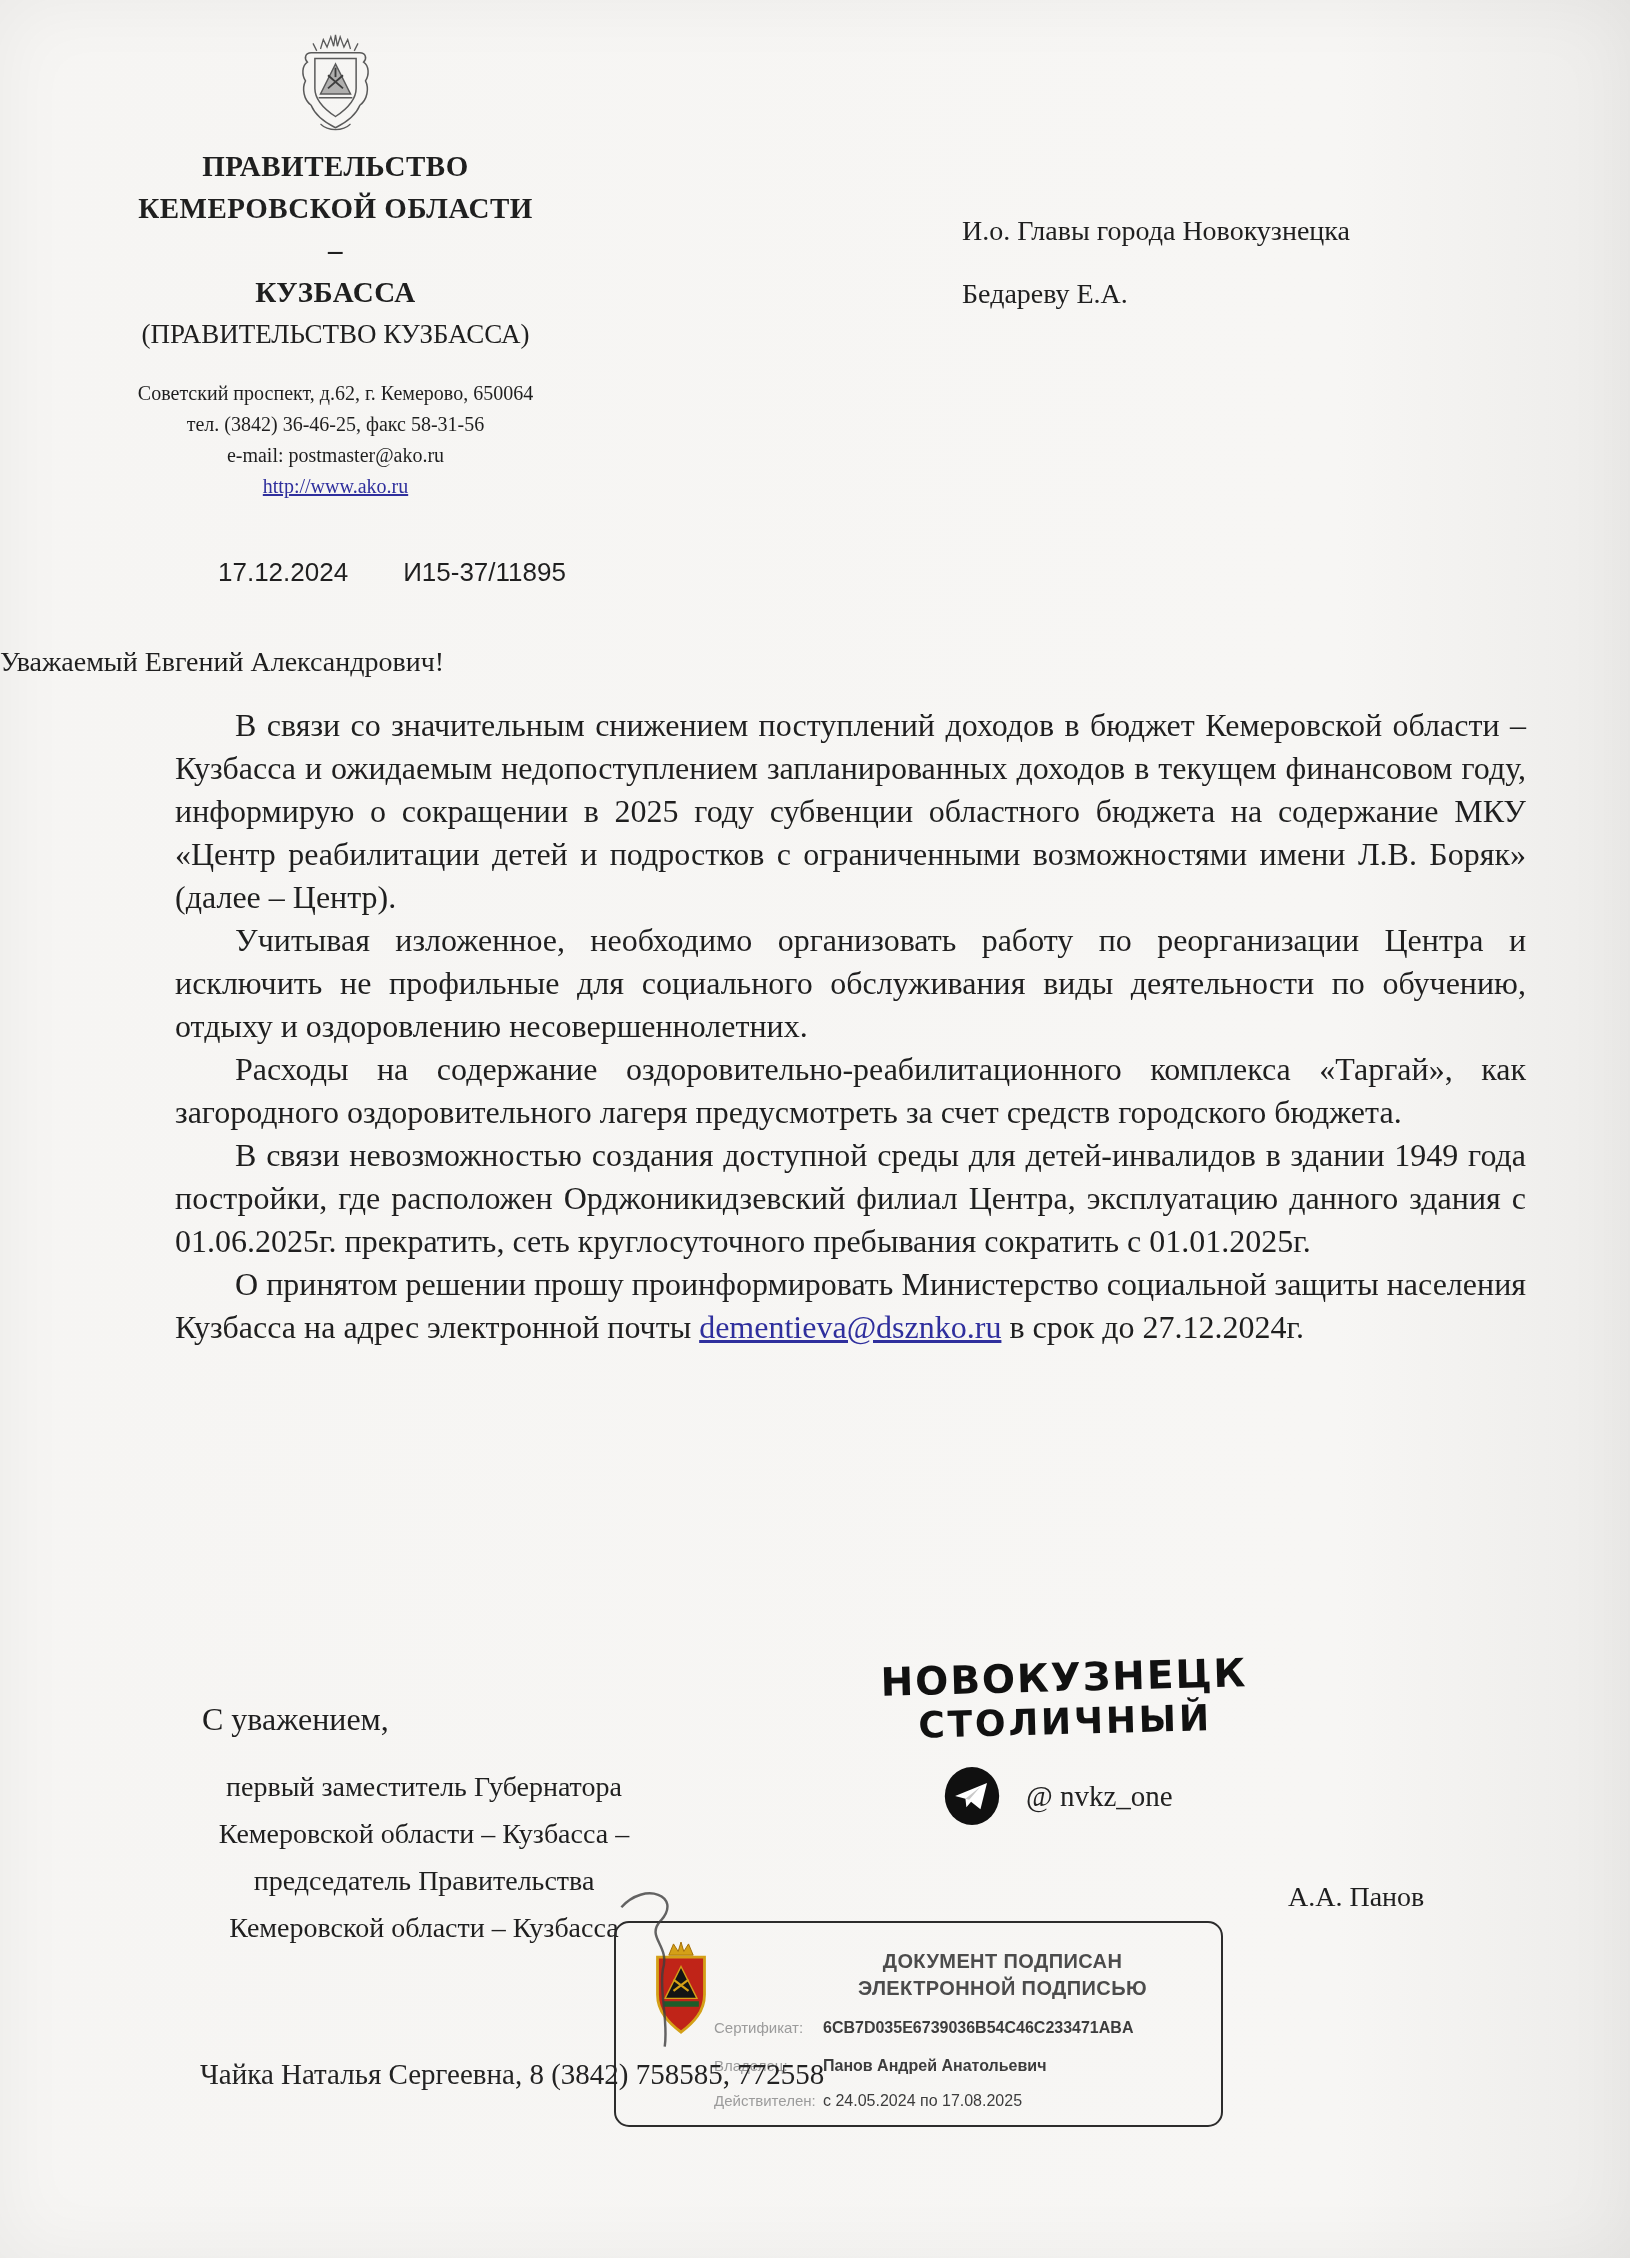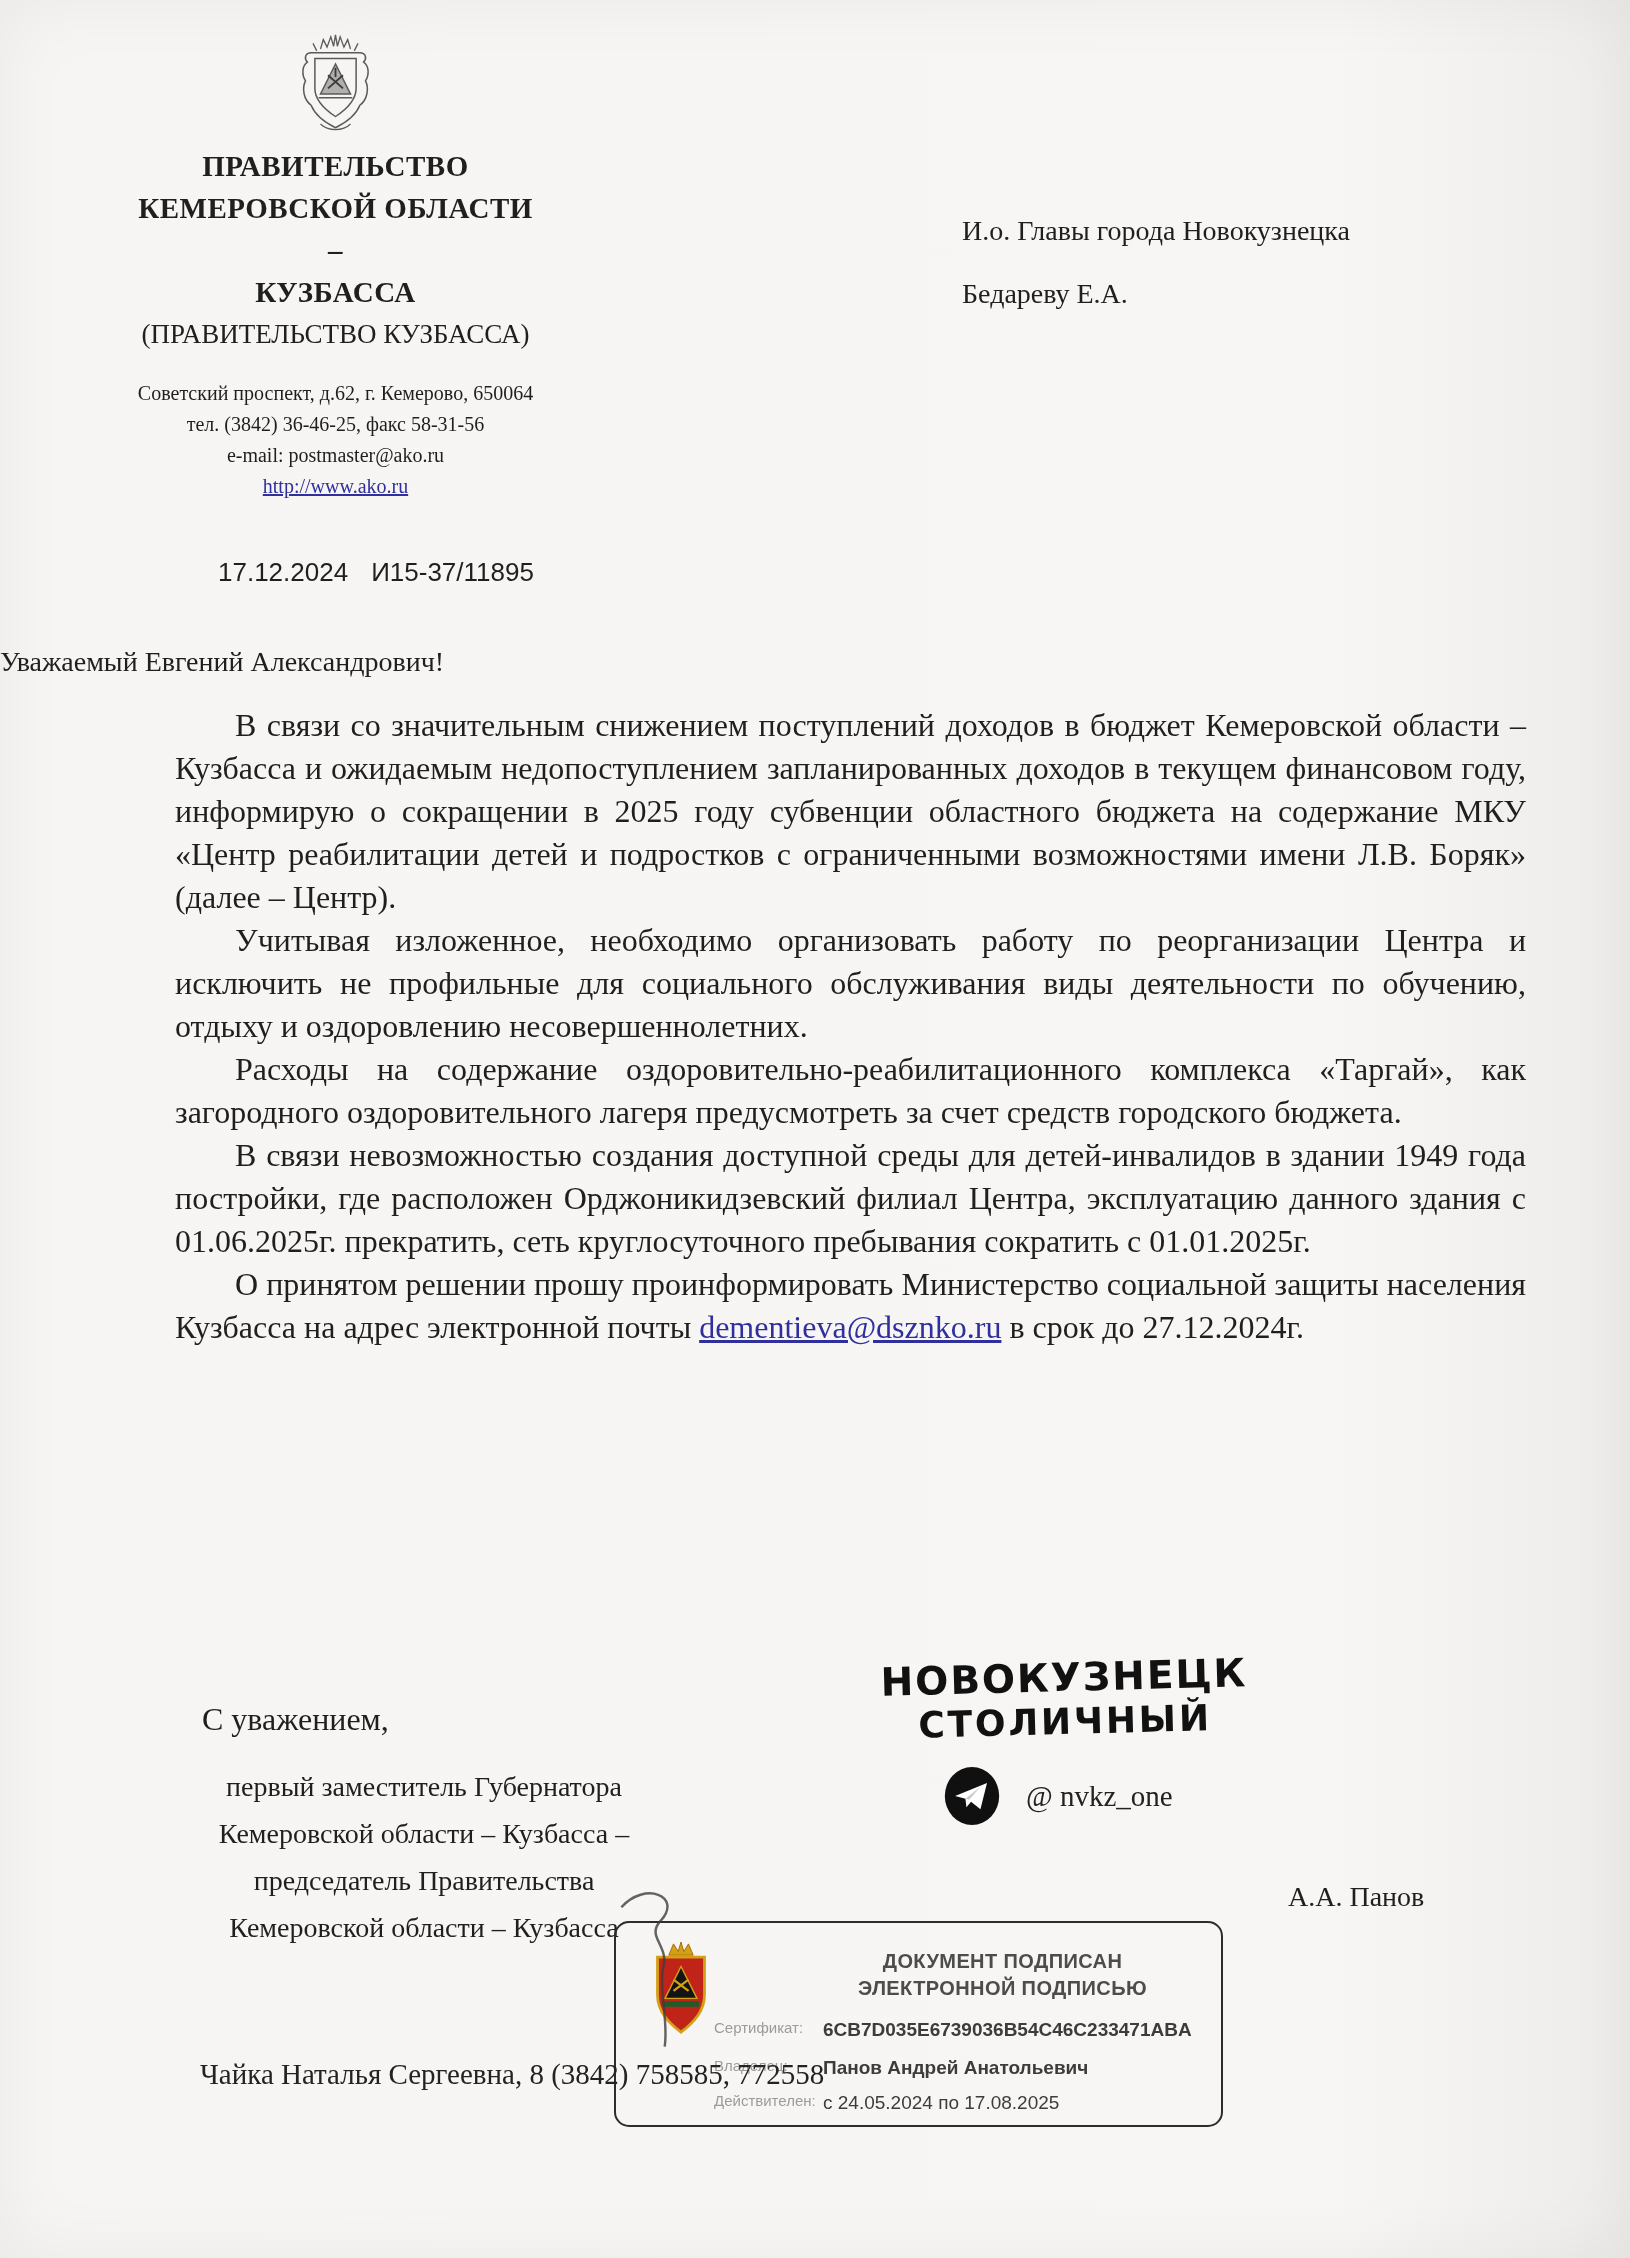--- a/index.html
+++ b/index.html
@@ -19,21 +19,21 @@
   
   .lh-block{left:132px;top:34px;width:407px;text-align:center;}
   .arms-top{display:block;margin:0 auto 5.6px auto;}
   .org-line{font-weight:bold;font-size:29px;line-height:42px;letter-spacing:0.5px;}
   .org-sub{font-size:27px;line-height:43px;}
   .addr{font-size:20px;line-height:31px;margin-top:22.6px;}
   a.doclink{color:#2f2f9d;text-decoration:underline;}
 
   
   .meta-row{left:218px;top:557px;width:395px;font-family:"Liberation Sans",sans-serif;
-            font-size:26px;display:flex;gap:23px;white-space:nowrap;}
+            font-size:26px;display:flex;gap:55px;white-space:nowrap;}
 
   
   .recipient{left:962px;top:198px;width:527px;font-size:28px;line-height:32px;margin-top:17px;}
   .recipient .r2{margin-top:31px;}
 
   
   .salutation{left:0;top:646px;width:1631px;font-size:28px;}
   .body-text{left:141px;top:704px;width:1351px;font-size:32px;line-height:43px;
              text-align:justify;margin-left:34px;}
   .body-text p{margin:0;text-indent:60px;}
@@ -54,21 +54,21 @@
   .tg-handle{font-size:29px;font-family:"Liberation Serif",serif;color:#222;}
 
   
   .esign{left:614px;top:1921px;width:605px;height:202px;
          border:2.8px solid #2c2c2c;border-radius:15px;z-index:4;
          font-family:"Liberation Sans",sans-serif;background:transparent;}
   .esign-title{position:absolute;left:198px;top:24.5px;width:377px;text-align:center;
                color:#4c4c4c;font-size:20px;line-height:27px;font-weight:bold;letter-spacing:0.4px;}
   .esign-row{position:absolute;left:98px;width:490px;display:flex;}
   .esign-label{width:109px;color:#9b9b9b;font-size:15px;flex:none;}
-  .esign-val{font-size:19px;color:#3c3c3c;}
+  .esign-val{font-size:16px;color:#3c3c3c;}
   .bold{font-weight:bold;}
   .row-cert{top:96px;}
   .row-owner{top:134px;}
   .row-valid{top:169px;}
   .mini-arms{position:absolute;left:34px;top:19px;}
 
   
   .contact{left:200px;top:2058px;font-size:29px;z-index:6;color:#232323;white-space:nowrap;}
 
   .sig-stroke{z-index:5;}

